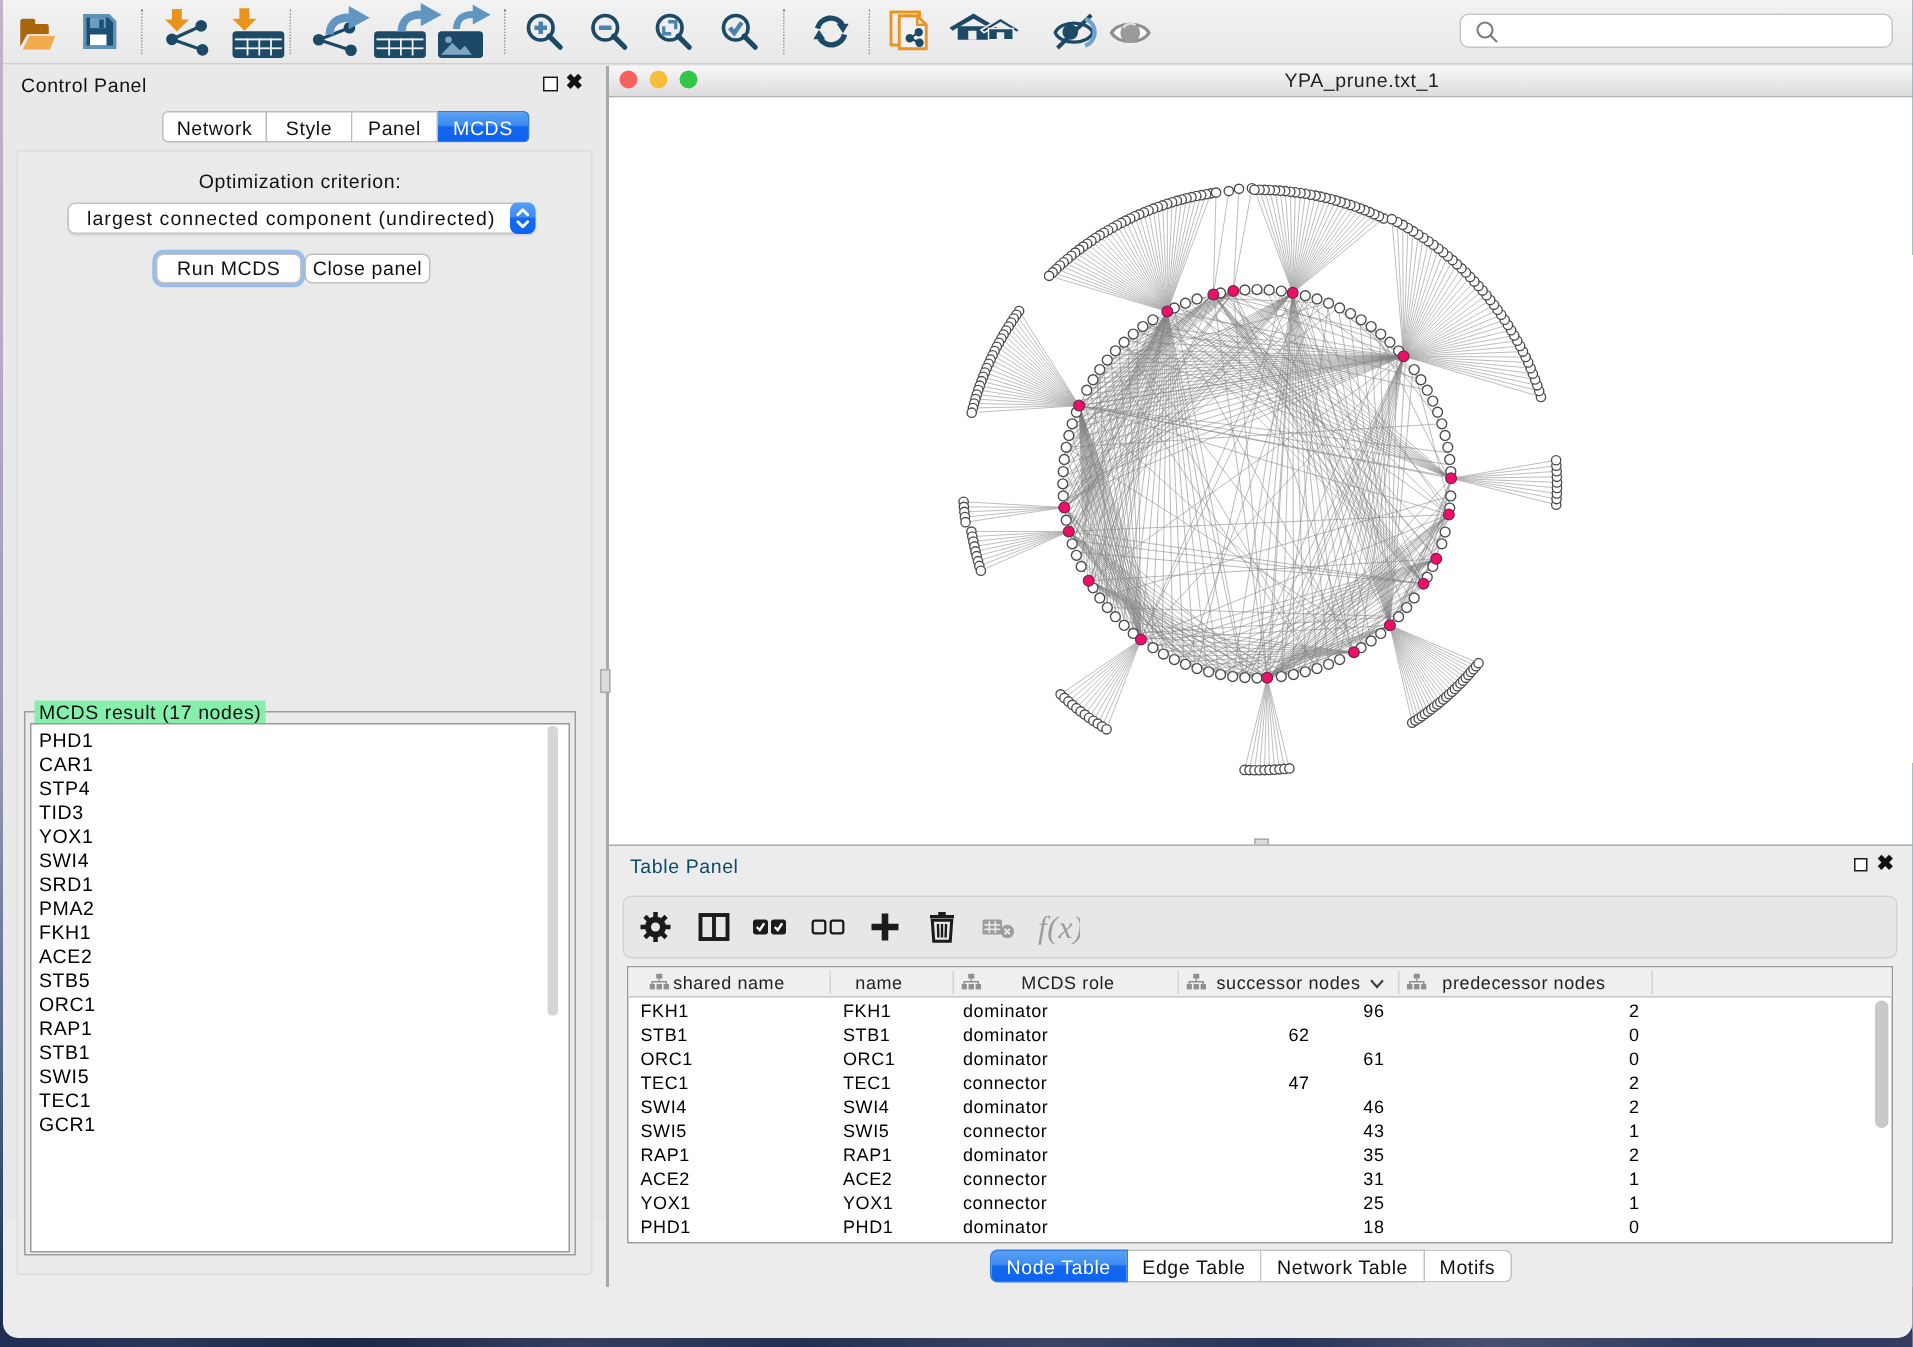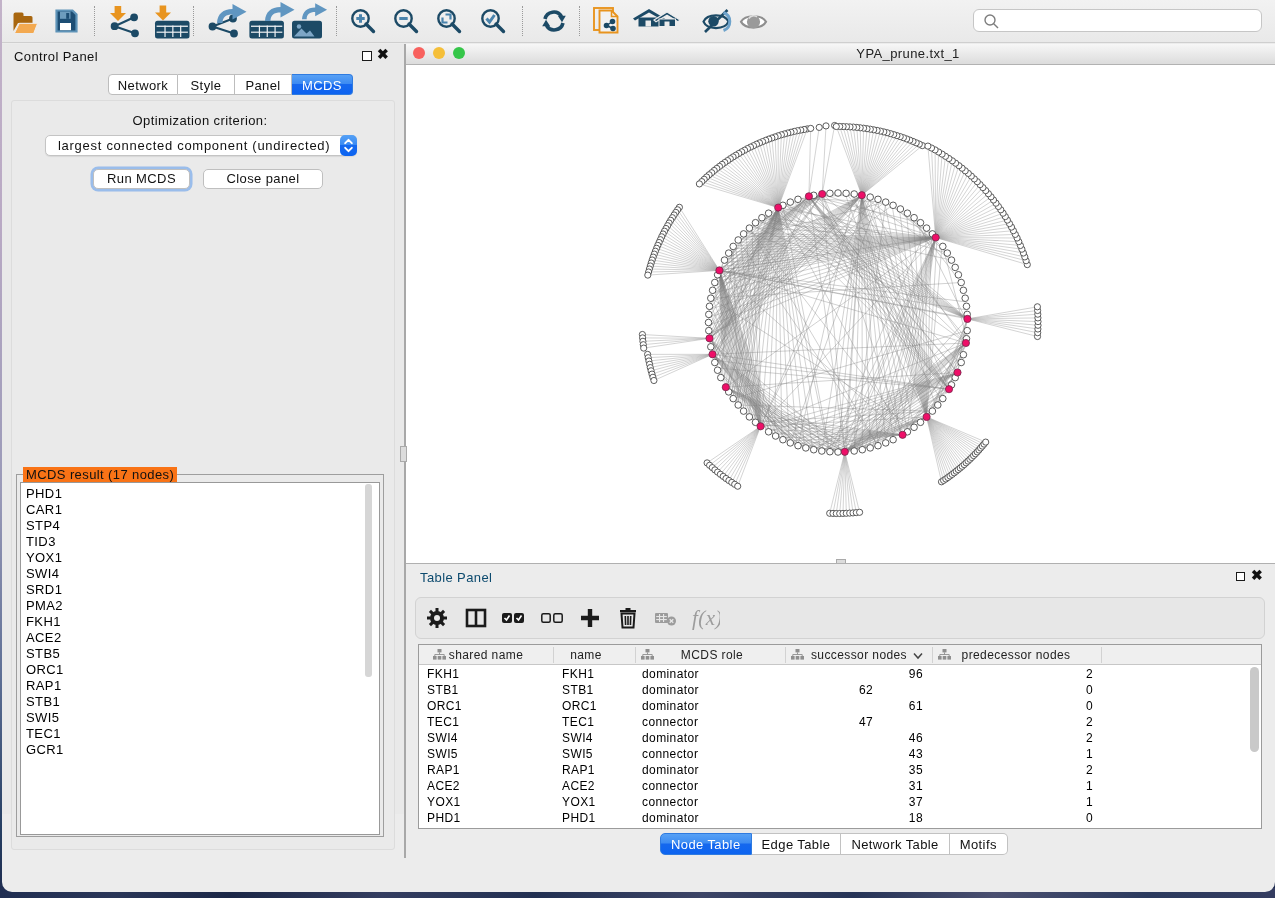--- a/index.html
+++ b/index.html
@@ -34,24 +34,24 @@
 #cp-inner { position:absolute; left:9px; top:56px; width:384px; height:750px;
   background:#eaeaea; border:1px solid #dcdcdc; border-radius:3px; }
 #optlabel { position:absolute; left:-3px; top:69px; width:402px; text-align:center; font-size:13px; color:#111; }
 #dropdown { position:absolute; left:43px; top:91px; width:312px; height:21px; background:#fff;
   border:1px solid #c4c4c4; border-radius:5px; box-shadow:0 1px 1px rgba(0,0,0,0.08); }
 #dropdown .txt { position:absolute; left:12px; top:0; line-height:20px; font-size:13px; color:#111; letter-spacing:0.72px; }
 #dd-btn { position:absolute; right:-1px; top:-1px; width:17px; height:21px; border-radius:5px;
   background:linear-gradient(180deg,#55a1f6 0%,#3c8cf3 45%,#1569ef 50%,#0c64f1 100%); }
 .btn { position:absolute; height:20px; background:#fff; border:1px solid #bfbfbf; border-radius:5px;
   font-size:13px; color:#111; text-align:center; line-height:18px; }
-#runbtn { left:91px; top:125px; width:97px; box-shadow:0 0 0 2.5px rgba(120,170,235,0.7); }
-#closebtn { left:201px; top:125px; width:120px; }
+#runbtn { left:102px; top:125px; width:97px; box-shadow:0 0 0 2.5px rgba(120,170,235,0.7); }
+#closebtn { left:201px; top:125px; width:84px; }
 #groupbox { position:absolute; left:14px; top:430px; width:368px; height:363px; border:1px solid #9e9e9e; }
-#grouptitle { position:absolute; left:6px; top:-8px; background:#f97316; padding:0 3px; font-size:13px; color:#111; }
+#grouptitle { position:absolute; left:6px; top:-8px; background:#86efac; padding:0 3px; font-size:13px; color:#111; }
 #mcdslist { position:absolute; left:3px; top:7px; width:360px; height:353px; background:#fff;
   border:1px solid #999; font-size:13px; line-height:16px; color:#000; }
 #mcdslist .items { position:absolute; left:5px; top:3px; }
 #mcds-sb { position:absolute; right:7px; top:1px; width:7px; height:193px; background:#d6d6d6; border-radius:3px;}
 
 #divider { position:absolute; left:402px; top:44px; width:2px; height:814px; background:#a8a8a8; }
 #netview { position:absolute; left:404px; top:44px; width:869px; height:519px; }
 #nettitle { position:absolute; left:0; top:0; width:869px; height:21px;
   background:linear-gradient(180deg,#f7f7f7,#dcdcdc); border-bottom:1px solid #b2b2b2; }
 .tl { position:absolute; top:3px; width:12px; height:12px; border-radius:50%; }
@@ -721,21 +721,21 @@
             <span style="left:8px">ACE2</span>
             <span style="left:143px">ACE2</span>
             <span style="left:223px">connector</span>
             <span style="left:440px;width:64px;text-align:right">31</span>
             <span style="left:610px;width:64px;text-align:right">1</span>
           </div>
           <div class="trow" style="top:149px">
             <span style="left:8px">YOX1</span>
             <span style="left:143px">YOX1</span>
             <span style="left:223px">connector</span>
-            <span style="left:440px;width:64px;text-align:right">37</span>
+            <span style="left:440px;width:64px;text-align:right">25</span>
             <span style="left:610px;width:64px;text-align:right">1</span>
           </div>
           <div class="trow" style="top:165px">
             <span style="left:8px">PHD1</span>
             <span style="left:143px">PHD1</span>
             <span style="left:223px">dominator</span>
             <span style="left:440px;width:64px;text-align:right">18</span>
             <span style="left:610px;width:64px;text-align:right">0</span>
           </div>
         </div>

